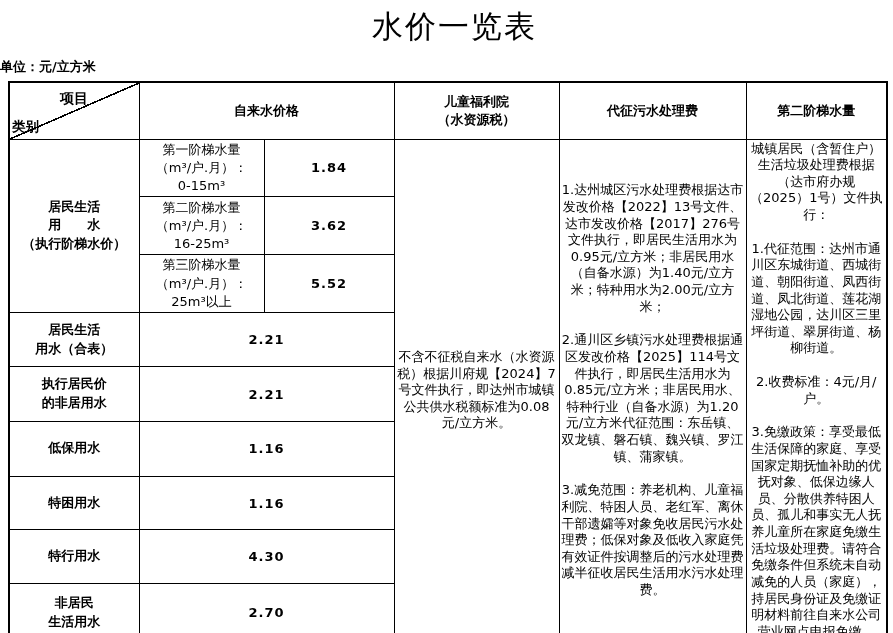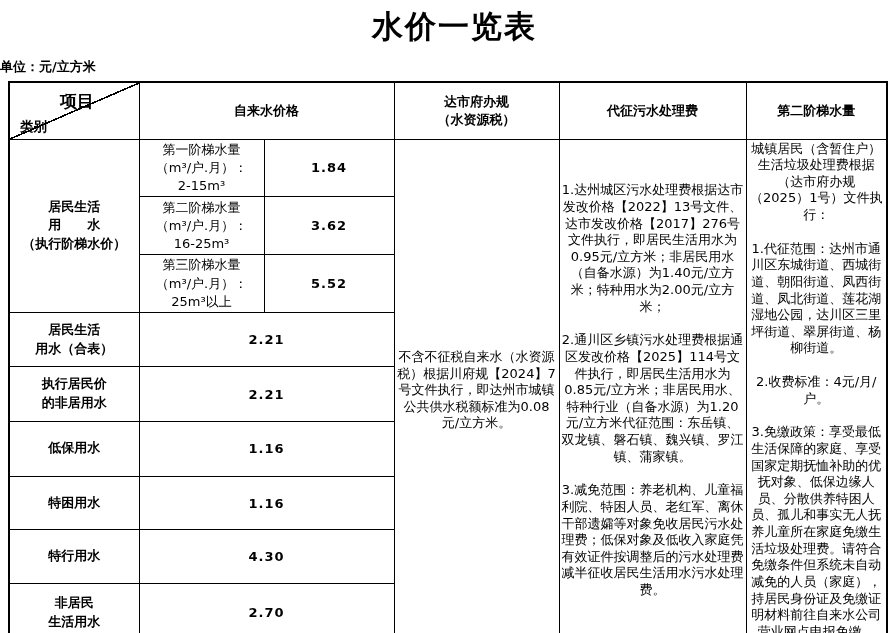--- a/index.html
+++ b/index.html
@@ -13,21 +13,21 @@
     position: relative;
     width: 893px;
     height: 633px;
     overflow: hidden;
     background: #ffffff;
   }
   .title {
     margin: 6px 0 0 16px;
     text-align: center;
     font-size: 31px;
-    font-weight: bold;
+    font-weight: normal;
     letter-spacing: 2px;
   }
   .unit-label {
     margin: 10px 36px 5px 0;
     text-align: left;
     font-size: 13px;
     font-weight: bold;
   }
   table.price-table {
     border-collapse: collapse;
@@ -64,26 +64,26 @@
         transparent calc(50% - 0.8px),
         #000 calc(50% - 0.8px),
         #000 calc(50% + 0.8px),
         transparent calc(50% + 0.8px));
   }
   .corner-top {
     position: absolute;
     top: 7px;
     left: 50px;
     font-weight: bold;
-    font-size: 17px;
+    font-size: 14px;
   }
   .corner-bottom {
     position: absolute;
     bottom: 3px;
-    left: 10px;
+    left: 2px;
     font-weight: bold;
     font-size: 13.5px;
   }
   td.row-label {
     font-weight: bold;
     font-size: 14px;
     line-height: 1.45;
     margin-top: 36px;
   }
   td.tier-name {
@@ -122,33 +122,33 @@
       <col style="width:141px">
     </colgroup>
 
     <tbody>
         <tr class="h57">
       <td class="corner">
         <span class="corner-top">项目</span>
         <span class="corner-bottom">类别</span>
       </td>
       <td class="header-cell" colspan="2">自来水价格</td>
-      <td class="header-cell preline">达市府办规
+      <td class="header-cell preline">儿童福利院
 （水资源税）</td>
       <td class="header-cell">代征污水处理费</td>
       <td class="header-cell">第二阶梯水量</td>
     </tr>
 
     <tr class="h56">
       <td class="row-label preline" rowspan="3">居民生活
 用　　水
 （执行阶梯水价）</td>
       <td class="tier-name preline">第一阶梯水量
 （m³/户.月）：
-2-15m³</td>
+0-15m³</td>
       <td class="price-cell">1.84</td>
       <td class="note-cell" rowspan="9">
         <p>不含不征税自来水（水资源税）根据川府规【2024】7号文件执行，即达州市城镇公共供水税额标准为0.08元/立方米。</p>
       </td>
       <td class="note-cell" rowspan="9">
         <p>1.达州城区污水处理费根据达市发改价格【2022】13号文件、达市发改价格【2017】276号文件执行，即居民生活用水为0.95元/立方米；非居民用水（自备水源）为1.40元/立方米；特种用水为2.00元/立方米；</p>
         <p>2.通川区乡镇污水处理费根据通区发改价格【2025】114号文件执行，即居民生活用水为0.85元/立方米；非居民用水、特种行业（自备水源）为1.20元/立方米代征范围：东岳镇、双龙镇、磐石镇、魏兴镇、罗江镇、蒲家镇。</p>
         <p>3.减免范围：养老机构、儿童福利院、特困人员、老红军、离休干部遗孀等对象免收居民污水处理费；低保对象及低收入家庭凭有效证件按调整后的污水处理费减半征收居民生活用水污水处理费。</p>
       </td>
       <td class="note-cell" rowspan="9">

